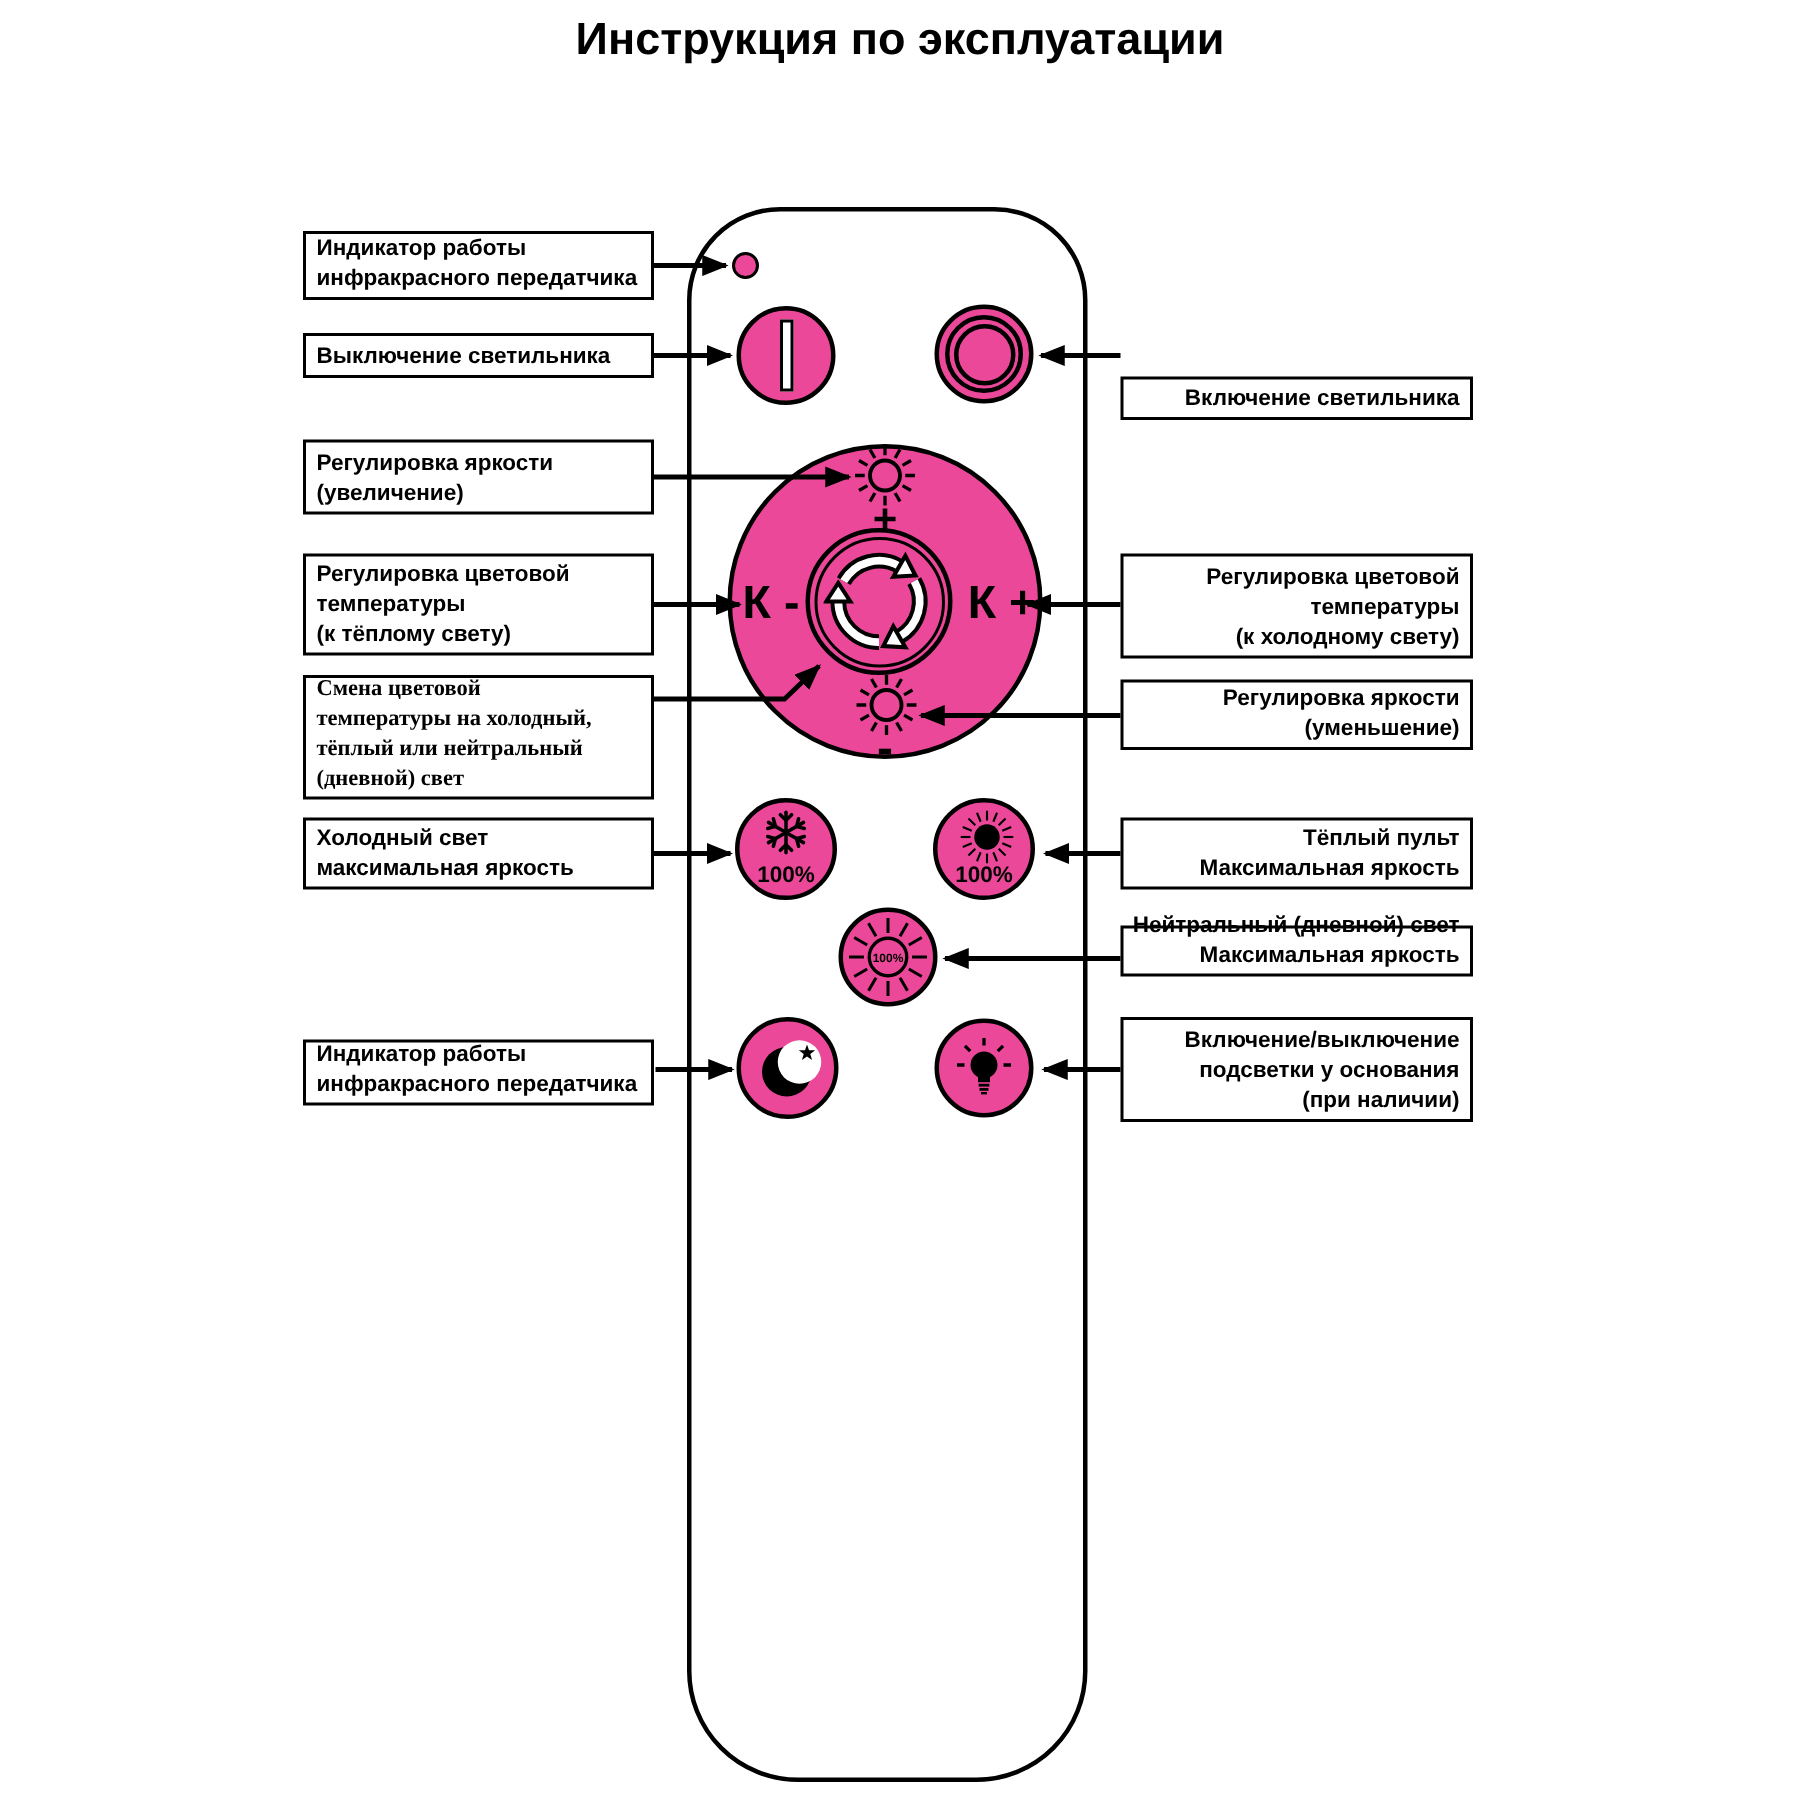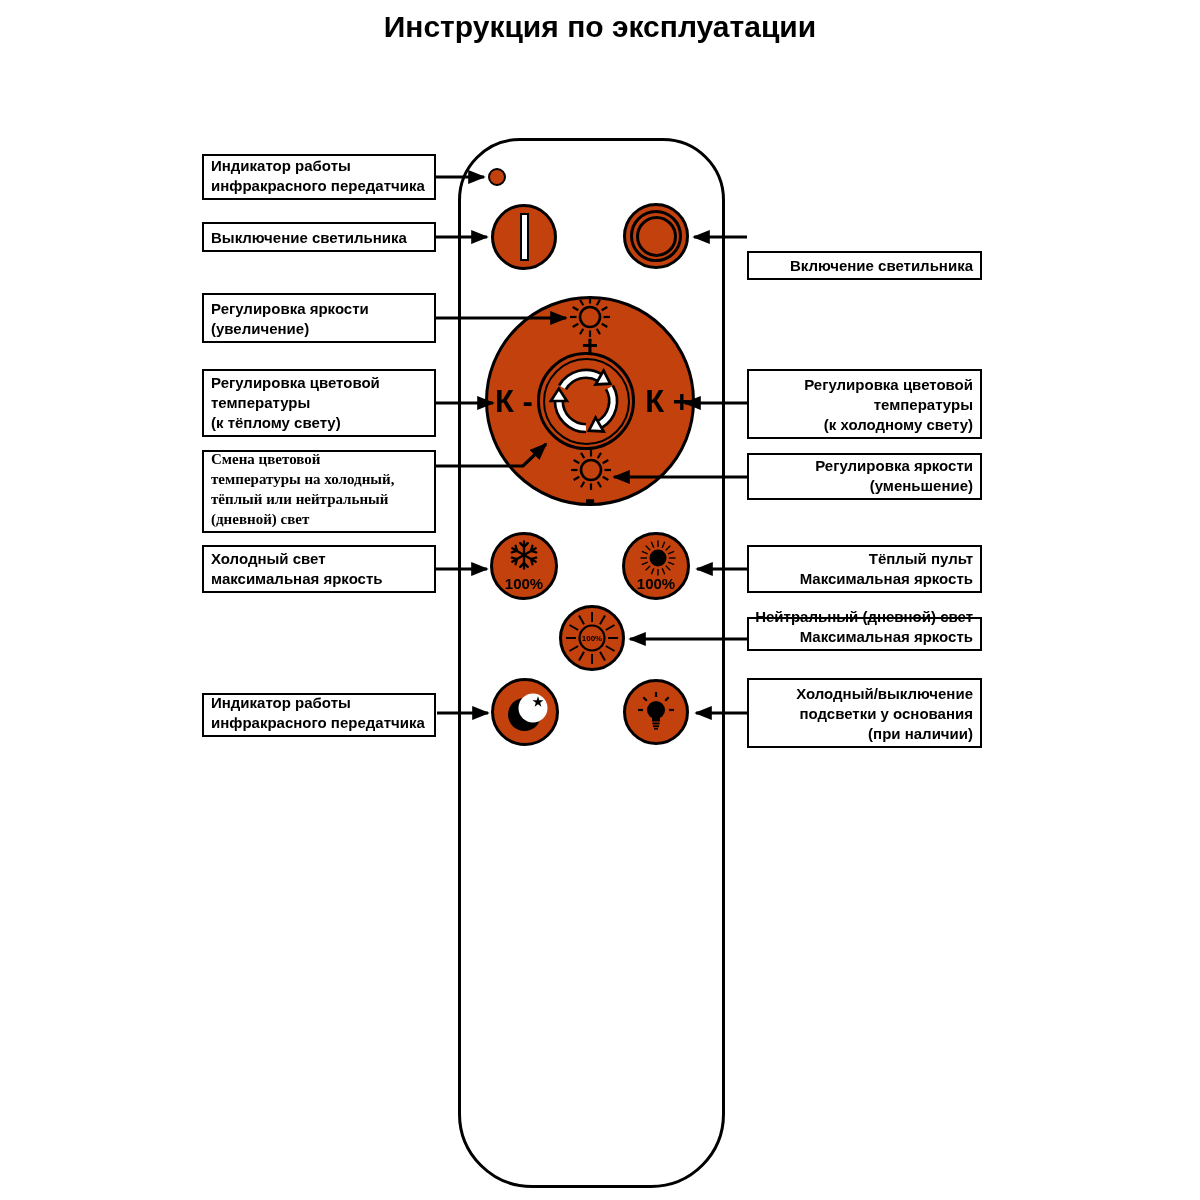--- a/index.html
+++ b/index.html
@@ -11,21 +11,21 @@
   .subtitle{position:absolute;left:0;right:0;top:71px;text-align:center;
             font-size:21px;font-weight:bold;}
   .label-box{position:absolute;box-sizing:border-box;border:2px solid #000000;background:#fff;
              display:flex;flex-direction:column;justify-content:flex-end;
              font-size:15px;font-weight:bold;line-height:20px;}
   .label-box span{white-space:pre-line;display:block;width:100%;}
   .label-left{left:202px;width:234px;text-align:left;padding:2px 4px 2px 7px;}
   .label-right{left:747px;width:235px;text-align:right;padding:2px 7px 2px 4px;}
   .remote{position:absolute;left:458px;top:138px;width:267px;height:1050px;
           box-sizing:border-box;border:3px solid #000;border-radius:62px 62px 74px 74px;background:#fff;}
-  .circle{position:absolute;box-sizing:border-box;border:3px solid #000;border-radius:50%;background:#c2410c;}
+  .circle{position:absolute;box-sizing:border-box;border:3px solid #000;border-radius:50%;background:#ec4899;}
   .flexc{display:flex;align-items:center;justify-content:center;}
   .ktext{position:absolute;font-size:31px;font-weight:bold;text-align:center;}
   .pm{position:absolute;font-size:28px;font-weight:bold;text-align:center;width:40px;}
   .pct{position:absolute;bottom:5px;left:0;width:100%;text-align:center;
        font-size:15px;font-weight:bold;}
   .pct-tiny{position:absolute;left:0;top:0;width:100%;height:100%;
             display:flex;align-items:center;justify-content:center;
             font-size:8px;font-weight:bold;}
   svg{display:block;}
   .arrow-layer{position:absolute;left:0;top:0;pointer-events:none;}
@@ -252,21 +252,21 @@
     </div>
   <div class="label-box label-right" style="top:545px;height:48px;">
     <span>Тёплый пульт
 Максимальная яркость</span>
     </div>
   <div class="label-box label-right" style="top:617px;height:34px;">
     <span>Нейтральный (дневной) свет
 Максимальная яркость</span>
     </div>
   <div class="label-box label-right" style="top:678px;height:70px;">
-    <span>Холодный/выключение
+    <span>Включение/выключение
 подсветки у основания
 (при наличии)</span>
     </div>
 
   <svg class="arrow-layer" width="1200" height="1200" viewBox="0 0 1200 1200">
     <defs>
       <marker id="ah" viewBox="0 0 10 8" refX="9" refY="4" markerWidth="5.5" markerHeight="4.4" orient="auto" markerUnits="strokeWidth">
         <path d="M0,0 L10,4 L0,8 Z" fill="#000"></path>
       </marker>
     </defs>

